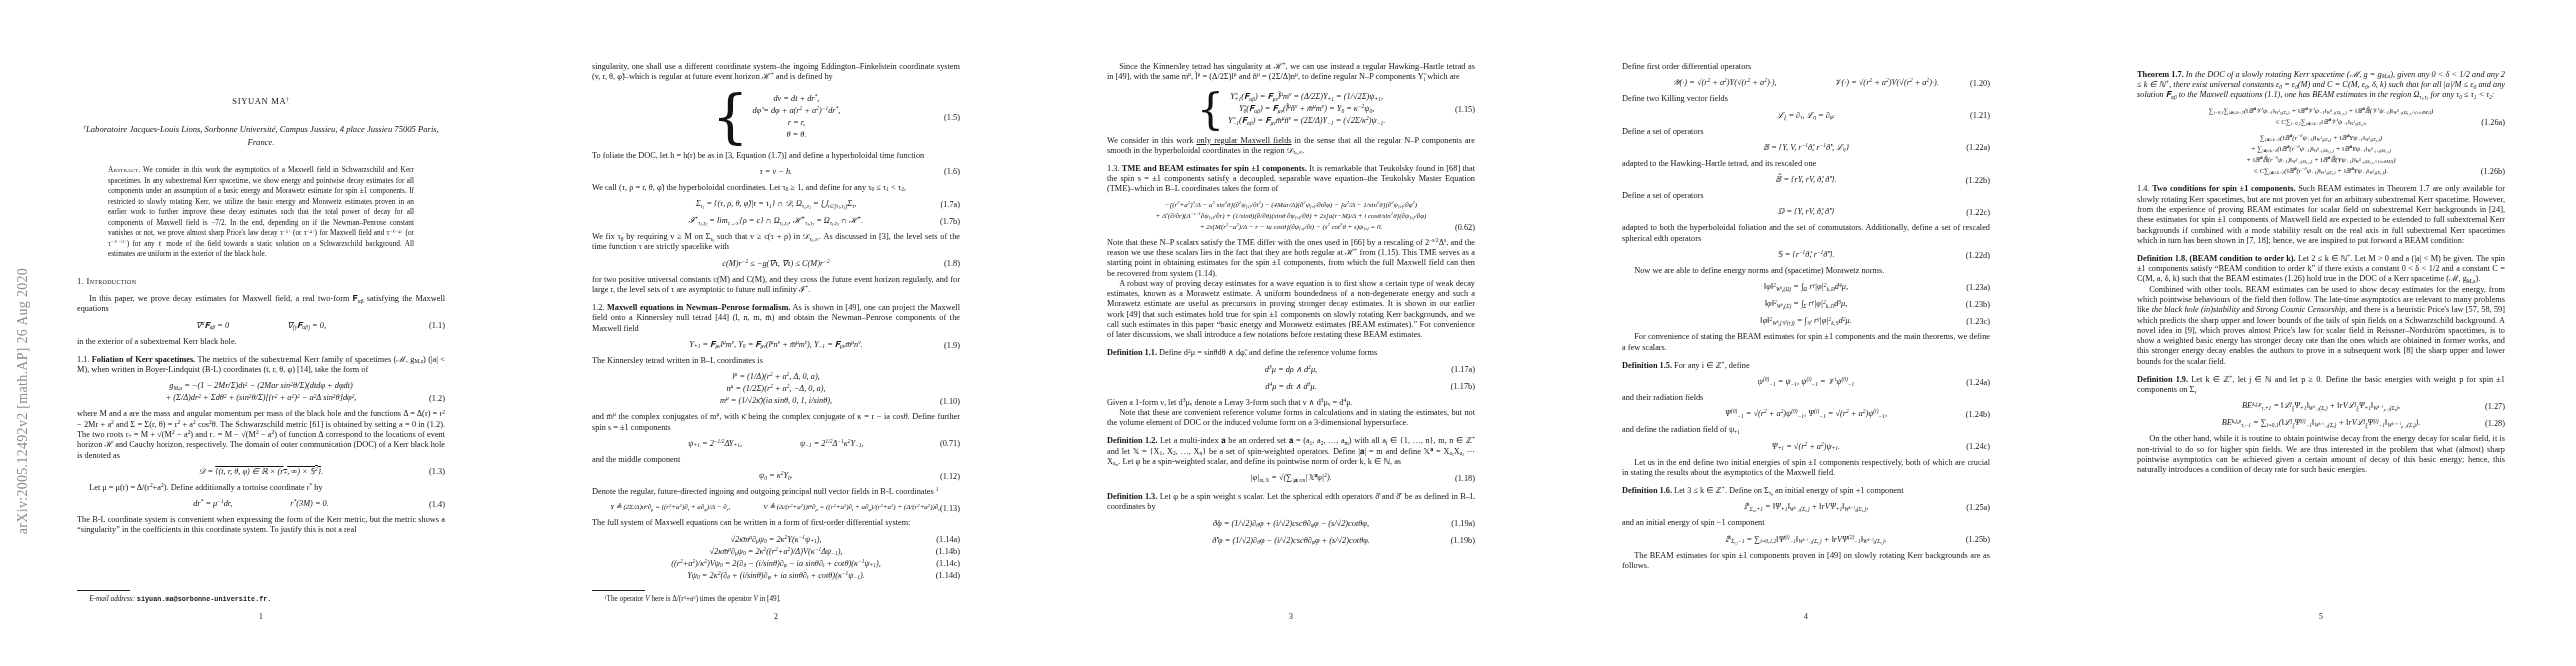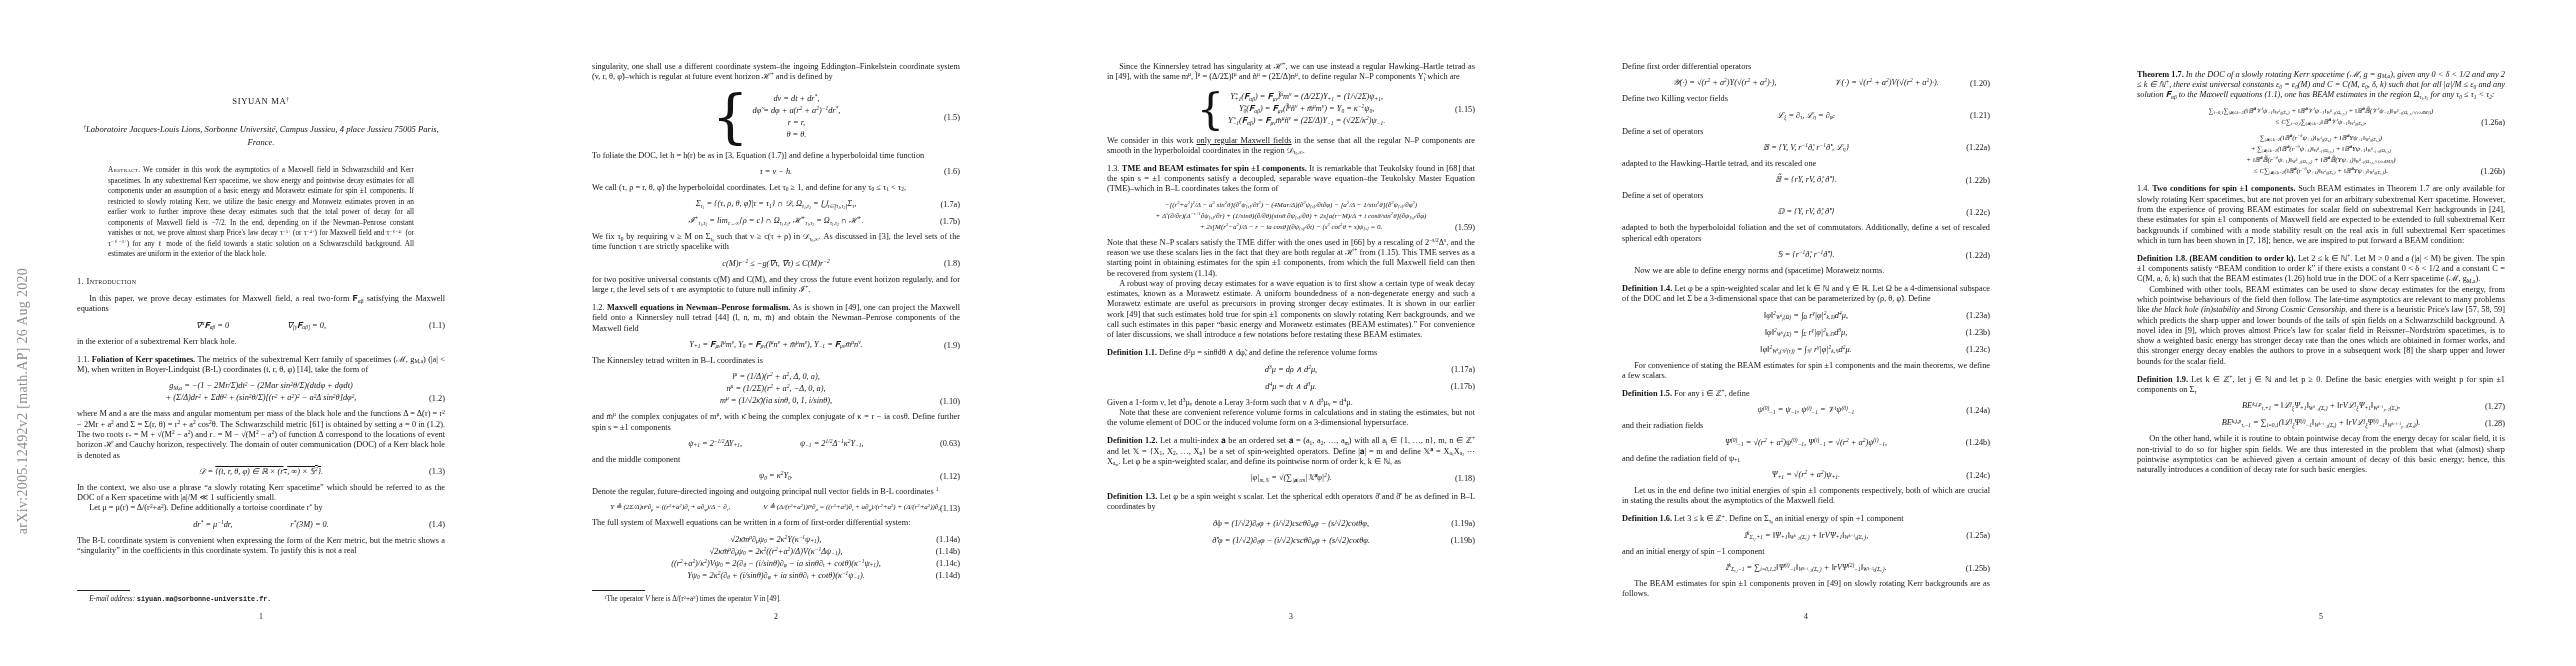--- a/index.html
+++ b/index.html
@@ -59,21 +59,20 @@
         <div class="para">in the exterior of a subextremal Kerr black hole.</div>
         <div class="para run"><span class="num">1.1. </span><span class="head">Foliation of Kerr spacetimes.</span> <span>The metrics of the subextremal Kerr family of spacetimes (ℳ, g<sub>M,a</sub>) (|a| &lt; M), when written in Boyer-Lindquist (B-L) coordinates (t, r, θ, φ) [14], take the form of</span></div>
         <div class="eq">
           <div class="line"><span>g<sub>M,a</sub> = −(1 − 2Mr/Σ)dt<sup>2</sup> − (2Mar sin<sup>2</sup>θ/Σ)(dtdφ + dφdt)</span></div>
           <div class="line"><span>+ (Σ/Δ)dr<sup>2</sup> + Σdθ<sup>2</sup> + (sin<sup>2</sup>θ/Σ)[(r<sup>2</sup> + a<sup>2</sup>)<sup>2</sup> − a<sup>2</sup>Δ sin<sup>2</sup>θ]dφ<sup>2</sup>,</span><span class="no">(1.2)</span></div>
         </div>
         <div class="para">where M and a are the mass and angular momentum per mass of the black hole and the functions Δ = Δ(r) = r<sup>2</sup> − 2Mr + a<sup>2</sup> and Σ = Σ(r, θ) = r<sup>2</sup> + a<sup>2</sup> cos<sup>2</sup>θ. The Schwarzschild metric [61] is obtained by setting a = 0 in (1.2). The two roots r<sub>+</sub> = M + √(M<sup>2</sup> − a<sup>2</sup>) and r<sub>−</sub> = M − √(M<sup>2</sup> − a<sup>2</sup>) of function Δ correspond to the locations of event horizon ℋ and Cauchy horizon, respectively. The domain of outer communication (DOC) of a Kerr black hole is denoted as</div>
         <div class="eq">
           <div class="line"><span>𝒟 = <span class="ov">{(t, r, θ, φ) ∈ ℝ × (r<sub>+</sub>, ∞) × 𝕊<sup>2</sup>}</span>.</span><span class="no">(1.3)</span></div>
         </div>
-        <div class="para">In the context, we also use a phrase “a slowly rotating Kerr spacetime” which should be referred to as the DOC of a Kerr spacetime with |a|/M ≪ 1 sufficiently small.</div>
         <div class="para ind">Let μ = μ(r) = Δ/(r<sup>2</sup>+a<sup>2</sup>). Define additionally a tortoise coordinate r<sup>*</sup> by</div>
         <div class="eq">
           <div class="line"><span>dr<sup>*</sup> = μ<sup>−1</sup>dr,<span class="gap"></span>r<sup>*</sup>(3M) = 0.</span><span class="no">(1.4)</span></div>
         </div>
         <div class="para">The B-L coordinate system is convenient when expressing the form of the Kerr metric, but the metric shows a “singularity” in the coefficients in this coordinate system. To justify this is not a real</div>
       </div>
       <div class="bottomnote">
         <div class="rule"></div>
         <div style="padding-left: 12.2px;"><span class="elbl">E-mail address:</span> <span class="mono">siyuan.ma@sorbonne-universite.fr.</span></div>
       </div>
@@ -115,21 +114,21 @@
           <div class="line"><span>Υ<sub>+1</sub> = 𝐅<sub>μν</sub>l<sup>μ</sup>m<sup>ν</sup>,  Υ<sub>0</sub> = 𝐅<sub>μν</sub>(l<sup>μ</sup>n<sup>ν</sup> + m̄<sup>μ</sup>m<sup>ν</sup>),  Υ<sub>−1</sub> = 𝐅<sub>μν</sub>m̄<sup>μ</sup>n<sup>ν</sup>.</span><span class="no">(1.9)</span></div>
         </div>
         <div class="para">The Kinnersley tetrad written in B–L coordinates is</div>
         <div class="eq">
           <div class="line"><span>l<sup>μ</sup> = (1/Δ)(r<sup>2</sup> + a<sup>2</sup>, Δ, 0, a),</span></div>
           <div class="line"><span>n<sup>μ</sup> = (1/2Σ)(r<sup>2</sup> + a<sup>2</sup>, −Δ, 0, a),</span></div>
           <div class="line"><span>m<sup>μ</sup> = (1/√2κ̄)(ia sinθ, 0, 1, i/sinθ),</span><span class="no">(1.10)</span></div>
         </div>
         <div class="para">and m̄<sup>μ</sup> the complex conjugates of m<sup>μ</sup>, with κ̄ being the complex conjugate of κ = r − ia cosθ. Define further spin s = ±1 components</div>
         <div class="eq">
-          <div class="line"><span>ψ<sub>+1</sub> = 2<sup>−1/2</sup>ΔΥ<sub>+1</sub>,<span class="gap"></span>ψ<sub>−1</sub> = 2<sup>1/2</sup>Δ<sup>−1</sup>κ<sup>2</sup>Υ<sub>−1</sub>,</span><span class="no">(0.63)</span></div>
+          <div class="line"><span>ψ<sub>+1</sub> = 2<sup>−1/2</sup>ΔΥ<sub>+1</sub>,<span class="gap"></span>ψ<sub>−1</sub> = 2<sup>1/2</sup>Δ<sup>−1</sup>κ<sup>2</sup>Υ<sub>−1</sub>,</span><span class="no">(0.71)</span></div>
         </div>
         <div class="para">and the middle component</div>
         <div class="eq">
           <div class="line"><span>ψ<sub>0</sub> = κ<sup>2</sup>Υ<sub>0</sub>.</span><span class="no">(1.12)</span></div>
         </div>
         <div class="para">Denote the regular, future-directed ingoing and outgoing principal null vector fields in B-L coordinates <sup>1</sup></div>
         <div class="eq small">
           <div class="line"><span>Y ≜ (2Σ/Δ)n<sup>μ</sup>∂<sub>μ</sub> = ((r<sup>2</sup>+a<sup>2</sup>)∂<sub>t</sub> + a∂<sub>φ</sub>)/Δ − ∂<sub>r</sub>,<span class="gap"></span>V ≜ (Δ/(r<sup>2</sup>+a<sup>2</sup>))l<sup>μ</sup>∂<sub>μ</sub> = ((r<sup>2</sup>+a<sup>2</sup>)∂<sub>t</sub> + a∂<sub>φ</sub>)/(r<sup>2</sup>+a<sup>2</sup>) + (Δ/(r<sup>2</sup>+a<sup>2</sup>))∂<sub>r</sub>.</span><span class="no">(1.13)</span></div>
         </div>
         <div class="para">The full system of Maxwell equations can be written in a form of first-order differential system:</div>
@@ -158,21 +157,21 @@
               <div class="line">Υ̃<sub>−1</sub>(𝐅<sub>αβ</sub>) = 𝐅<sub>μν</sub>m̄<sup>μ</sup>ñ<sup>ν</sup> = (2Σ/Δ)Υ<sub>−1</sub> = (√2Σ/κ<sup>2</sup>)ψ<sub>−1</sub>.</div>
             </div>
           </div>
           <span class="blockno">(1.15)</span>
         </div>
         <div class="para">We consider in this work <span class="ul">only regular Maxwell fields</span> in the sense that all the regular N–P components are smooth in the hyperboloidal coordinates in the region 𝒟<sub>τ<sub>0</sub>,∞</sub>.</div>
         <div class="para run"><span class="num">1.3. </span><span class="head">TME and BEAM estimates for spin ±1 components.</span> <span>It is remarkable that Teukolsky found in [68] that the spin s = ±1 components satisfy a decoupled, separable wave equation–the Teukolsky Master Equation (TME)–which in B–L coordinates takes the form of</span></div>
         <div class="eq small">
           <div class="line"><span>−[(r<sup>2</sup>+a<sup>2</sup>)<sup>2</sup>/Δ − a<sup>2</sup> sin<sup>2</sup>θ](∂<sup>2</sup>ψ<sub>[s]</sub>/∂t<sup>2</sup>) − (4Mar/Δ)(∂<sup>2</sup>ψ<sub>[s]</sub>/∂t∂φ) − [a<sup>2</sup>/Δ − 1/sin<sup>2</sup>θ](∂<sup>2</sup>ψ<sub>[s]</sub>/∂φ<sup>2</sup>)</span></div>
           <div class="line"><span>+ Δ<sup>s</sup>(∂/∂r)(Δ<sup>−s+1</sup>∂ψ<sub>[s]</sub>/∂r) + (1/sinθ)(∂/∂θ)(sinθ ∂ψ<sub>[s]</sub>/∂θ) + 2s[a(r−M)/Δ + i cosθ/sin<sup>2</sup>θ](∂ψ<sub>[s]</sub>/∂φ)</span></div>
-          <div class="line"><span>+ 2s[M(r<sup>2</sup>−a<sup>2</sup>)/Δ − r − ia cosθ](∂ψ<sub>[s]</sub>/∂t) − (s<sup>2</sup> cot<sup>2</sup>θ + s)ψ<sub>[s]</sub> = 0.</span><span class="no">(1.59)</span></div>
+          <div class="line"><span>+ 2s[M(r<sup>2</sup>−a<sup>2</sup>)/Δ − r − ia cosθ](∂ψ<sub>[s]</sub>/∂t) − (s<sup>2</sup> cot<sup>2</sup>θ + s)ψ<sub>[s]</sub> = 0.</span><span class="no">(0.62)</span></div>
         </div>
         <div class="para">Note that these N–P scalars satisfy the TME differ with the ones used in [66] by a rescaling of 2<sup>−s/2</sup>Δ<sup>s</sup>, and the reason we use these scalars lies in the fact that they are both regular at ℋ<sup>+</sup> from (1.15). This TME serves as a starting point in obtaining estimates for the spin ±1 components, from which the full Maxwell field can then be recovered from system (1.14).</div>
         <div class="para ind">A robust way of proving decay estimates for a wave equation is to first show a certain type of weak decay estimates, known as a Morawetz estimate. A uniform boundedness of a non-degenerate energy and such a Morawetz estimate are useful as precursors in proving stronger decay estimates. It is shown in our earlier work [49] that such estimates hold true for spin ±1 components on slowly rotating Kerr backgrounds, and we call such estimates in this paper “basic energy and Morawetz estimates (BEAM estimates).” For convenience of later discussions, we shall introduce a few notations before restating these BEAM estimates.</div>
         <div class="para run"><span class="head">Definition 1.1.</span> <span>Define d<sup>2</sup>μ = sinθdθ ∧ dφ̃, and define the reference volume forms</span></div>
         <div class="eq">
           <div class="line"><span>d<sup>3</sup>μ = dρ ∧ d<sup>2</sup>μ,</span><span class="no">(1.17a)</span></div>
         </div>
         <div class="eq">
           <div class="line"><span>d<sup>4</sup>μ = dτ ∧ d<sup>3</sup>μ.</span><span class="no">(1.17b)</span></div>
         </div>
@@ -212,21 +211,20 @@
         </div>
         <div class="para">Define a set of operators</div>
         <div class="eq">
           <div class="line"><span>𝔻 = {Y, rV, ð̊, ð̊′}</span><span class="no">(1.22c)</span></div>
         </div>
         <div class="para">adapted to both the hyperboloidal foliation and the set of commutators. Additionally, define a set of rescaled spherical edth operators</div>
         <div class="eq">
           <div class="line"><span>𝕊 = {r<sup>−1</sup>ð̊, r<sup>−1</sup>ð̊′}.</span><span class="no">(1.22d)</span></div>
         </div>
         <div class="para ind">Now we are able to define energy norms and (spacetime) Morawetz norms.</div>
-        <div class="para run"><span class="head">Definition 1.4.</span> <span>Let φ be a spin-weighted scalar and let k ∈ ℕ and γ ∈ ℝ. Let Ω be a 4-dimensional subspace of the DOC and let Σ be a 3-dimensional space that can be parameterized by (ρ, θ, φ̃). Define</span></div>
         <div class="eq">
           <div class="line"><span>‖φ‖<sup>2</sup><sub>W<sup>k</sup><sub>γ</sub>(Ω)</sub> = ∫<sub>Ω</sub> r<sup>γ</sup>|φ|<sup>2</sup><sub>k,𝔻</sub>d<sup>4</sup>μ,</span><span class="no">(1.23a)</span></div>
         </div>
         <div class="eq">
           <div class="line"><span>‖φ‖<sup>2</sup><sub>W<sup>k</sup><sub>γ</sub>(Σ)</sub> = ∫<sub>Σ</sub> r<sup>γ</sup>|φ|<sup>2</sup><sub>k,𝔻</sub>d<sup>3</sup>μ,</span><span class="no">(1.23b)</span></div>
         </div>
         <div class="eq">
           <div class="line"><span>‖φ‖<sup>2</sup><sub>W<sup>k</sup><sub>γ</sub>(𝕊<sup>2</sup>(r))</sub> = ∫<sub>𝕊<sup>2</sup></sub> r<sup>γ</sup>|φ|<sup>2</sup><sub>k,𝕊</sub>d<sup>2</sup>μ.</span><span class="no">(1.23c)</span></div>
         </div>
         <div class="para ind">For convenience of stating the BEAM estimates for spin ±1 components and the main theorems, we define a few scalars.</div>

